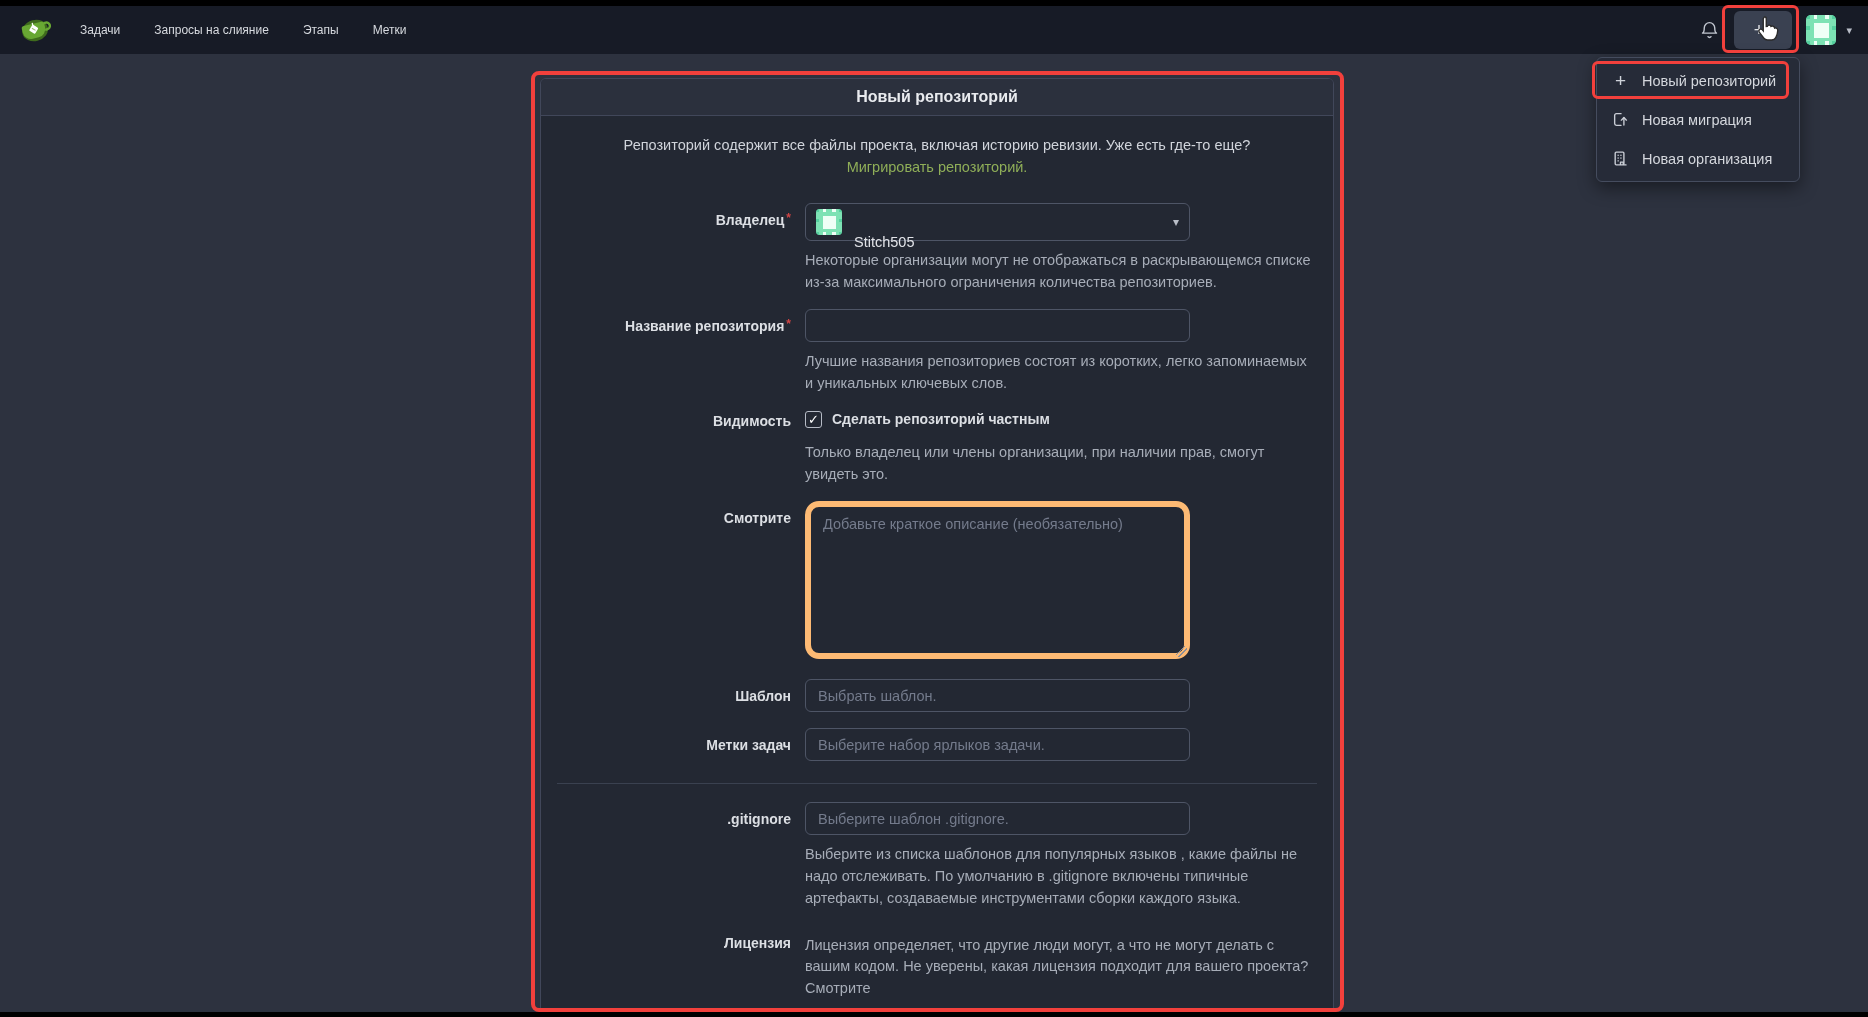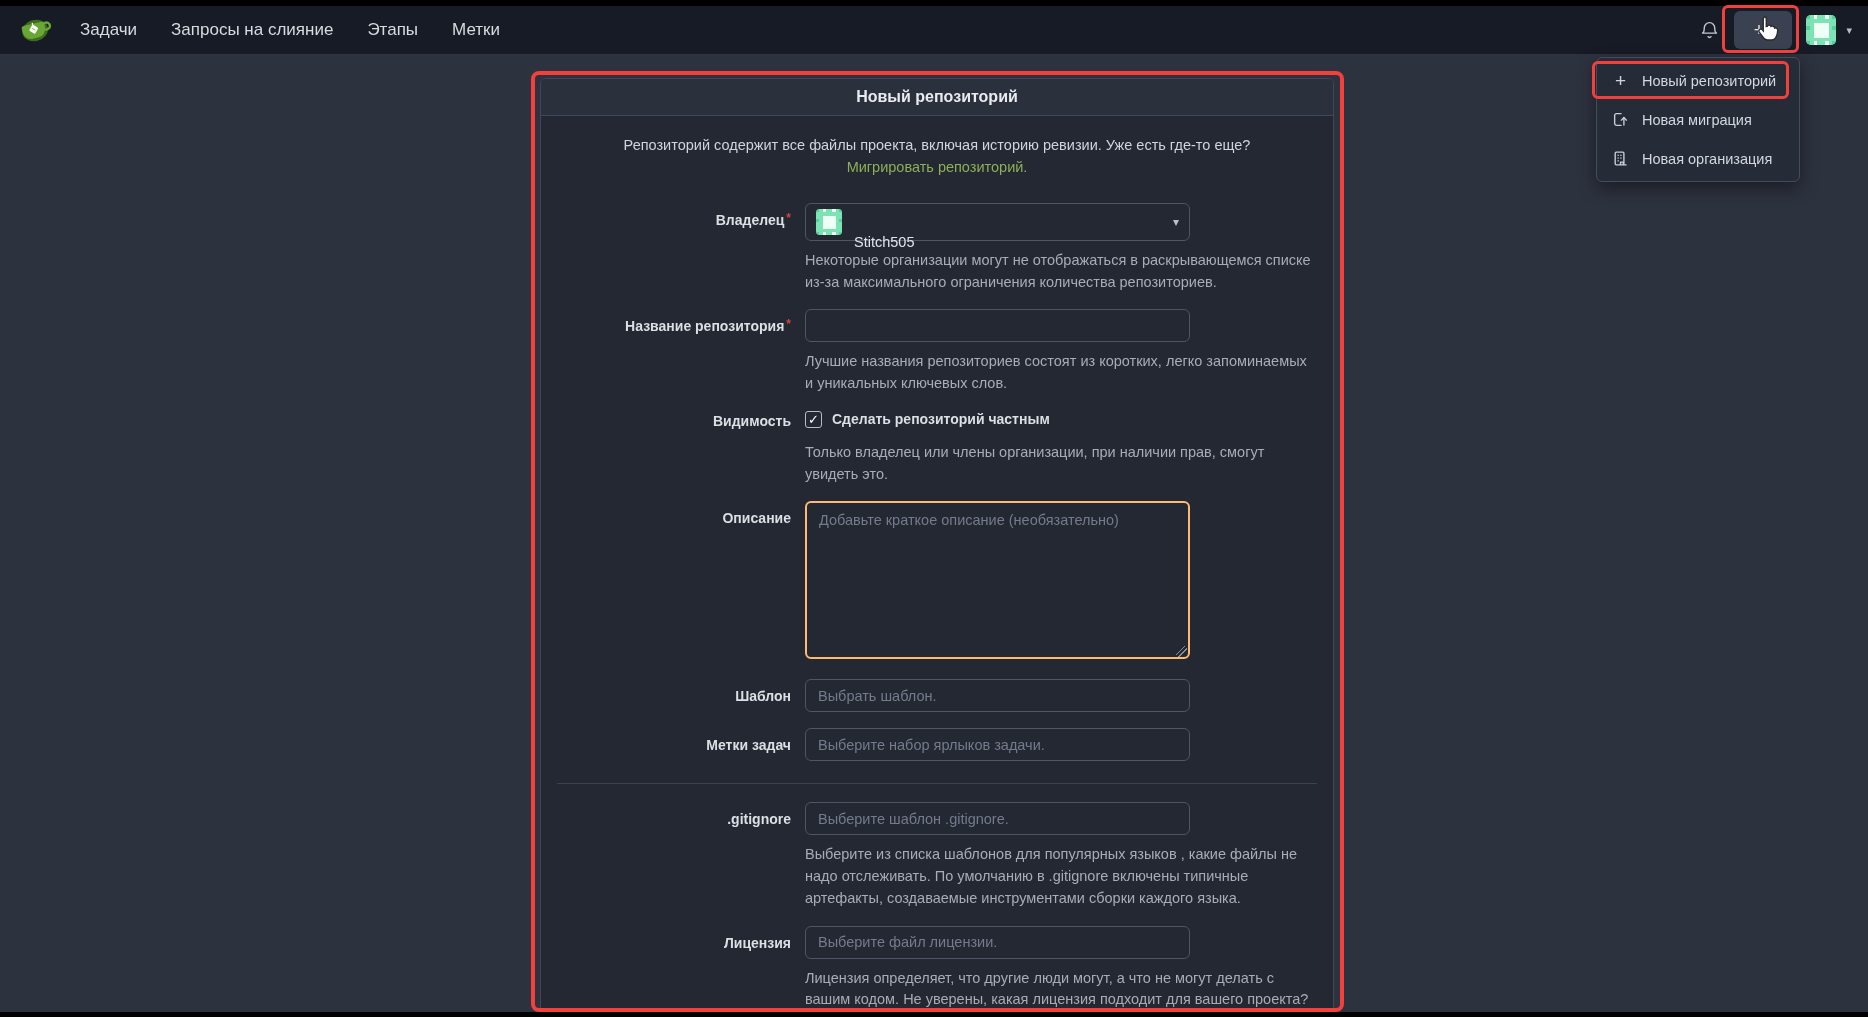--- a/index.html
+++ b/index.html
@@ -10,21 +10,21 @@
     -webkit-font-smoothing:antialiased;
   }
 
   
   .navbar {
     position:absolute; top:6px; left:0; width:1868px; height:48px;
     background:#171b26; display:flex; align-items:center; z-index:10;
   }
   .logo { width:34px; height:32px; margin-left:20px; flex-shrink:0; }
   .nav-links { display:flex; gap:34px; margin-left:26px; }
-  .nav-link { font-size:17px; color:#d7dadf; cursor:pointer; white-space:nowrap; }
+  .nav-link { font-size:12px; color:#d7dadf; cursor:pointer; white-space:nowrap; }
   .nav-right { margin-left:auto; display:flex; align-items:center; gap:14px; margin-right:16px; }
   .bell { width:21px; height:21px; }
   .plus-button {
     width:58px; height:38px; background:#3a4151; border-radius:6px;
     display:flex; align-items:center; justify-content:center; gap:4px;
     color:#e5e7ea; font-size:18px; position:relative;
   }
   .plus-button .caret { font-size:10px; color:#c3c8d1; }
   .avatar-box { width:30px; height:30px; border-radius:5px; overflow:hidden; }
   .avatar-box svg, .owner-avatar svg { display:block; width:100%; height:100%; }
@@ -85,22 +85,22 @@
   .checkbox-row { display:flex; align-items:center; gap:10px; }
   .checkbox {
     width:17px; height:17px; border:1px solid #b6bbc6; border-radius:3px;
     display:flex; align-items:center; justify-content:center;
     color:#ffffff; font-size:13px; font-weight:bold; cursor:pointer; background:transparent;
   }
   .checkbox-label { font-size:14px; font-weight:bold; color:#dcdfe4; }
 
   .desc-wrap { position:relative; width:385px; }
   textarea.desc {
-    width:385px; height:158px; background:#232833; border:2px solid #fdba74;
-    border-radius:6px; padding:9px 12px; font-size:14.5px; color:#d4d7dd;
+    width:385px; height:158px; background:#232833; border:6px solid #fdba74;
+    border-radius:14px; padding:9px 12px; font-size:14.5px; color:#d4d7dd;
     resize:none; outline:none; font-family:"Liberation Sans","DejaVu Sans",sans-serif;
   }
   .resize-grip {
     position:absolute; right:3px; bottom:6px; width:11px; height:11px;
     background:
       linear-gradient(135deg, transparent 0 6px, #8a8f9a 6px 7px, transparent 7px 9px, #8a8f9a 9px 10px, transparent 10px);
     pointer-events:none;
   }
 
   .divider { border-top:1px solid #3a4150; margin:22px 0 18px; }
@@ -250,21 +250,21 @@
               <span>✓</span>
             </div>
             <span class="checkbox-label">Сделать репозиторий частным</span>
           </div>
           <div class="helper" style="margin-top:14px;">Только владелец или члены организации, при наличии прав, смогут увидеть это.</div>
         </div>
       </div>
 
       <div class="form-row">
         <div class="row-label">
-          <span>Описание</span>
+          <span>Смотрите</span>
         </div>
         <div class="row-content">
           <div class="desc-wrap">
             <textarea class="desc" placeholder="Добавьте краткое описание (необязательно)" style=""></textarea>
             <div class="resize-grip"></div>
           </div>
         </div>
       </div>
 
       <div class="form-row">
@@ -295,21 +295,20 @@
           <input class="text-input" type="text" placeholder="Выберите шаблон .gitignore." style="">
           <div class="helper">Выберите из списка шаблонов для популярных языков , какие файлы не надо отслеживать. По умолчанию в .gitignore включены типичные артефакты, создаваемые инструментами сборки каждого языка.</div>
         </div>
       </div>
 
       <div class="form-row">
         <div class="row-label">
           <span>Лицензия</span>
         </div>
         <div class="row-content">
-          <input class="text-input" type="text" placeholder="Выберите файл лицензии." style="">
           <div class="helper">
             <span>Лицензия определяет, что другие люди могут, а что не могут делать с вашим кодом. Не уверены, какая лицензия подходит для вашего проекта? Смотрите</span>
             <br>
             
           </div>
         </div>
       </div>
 
     </div>
   </div>

